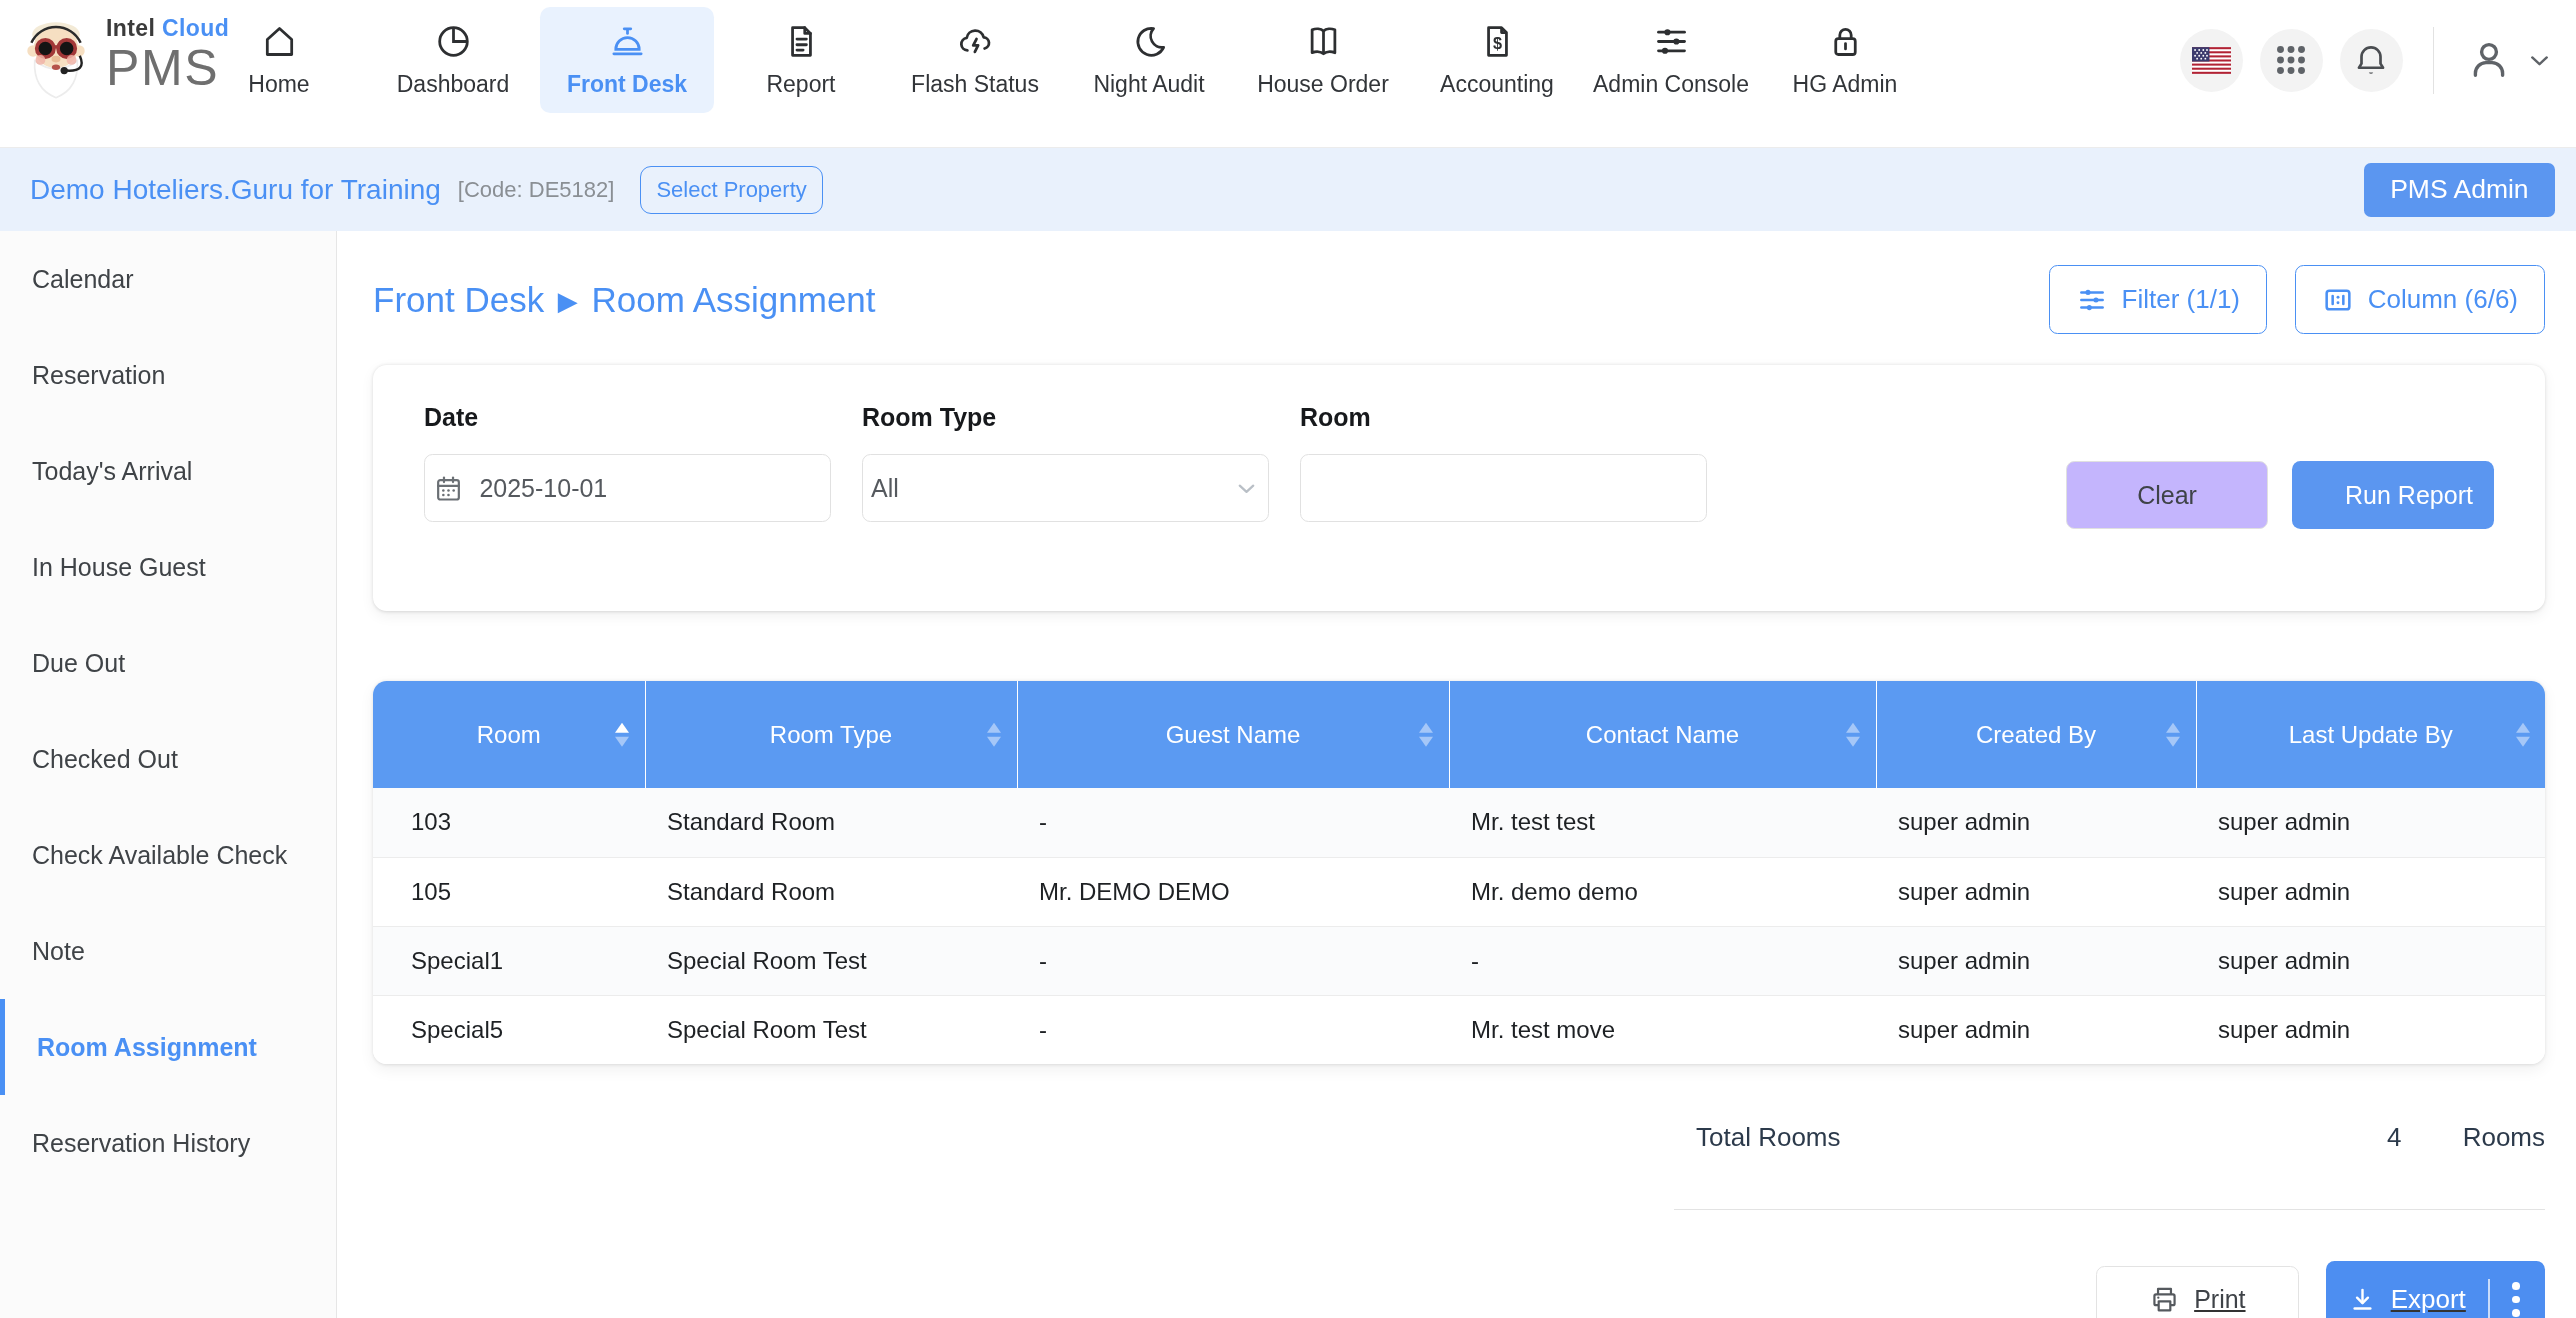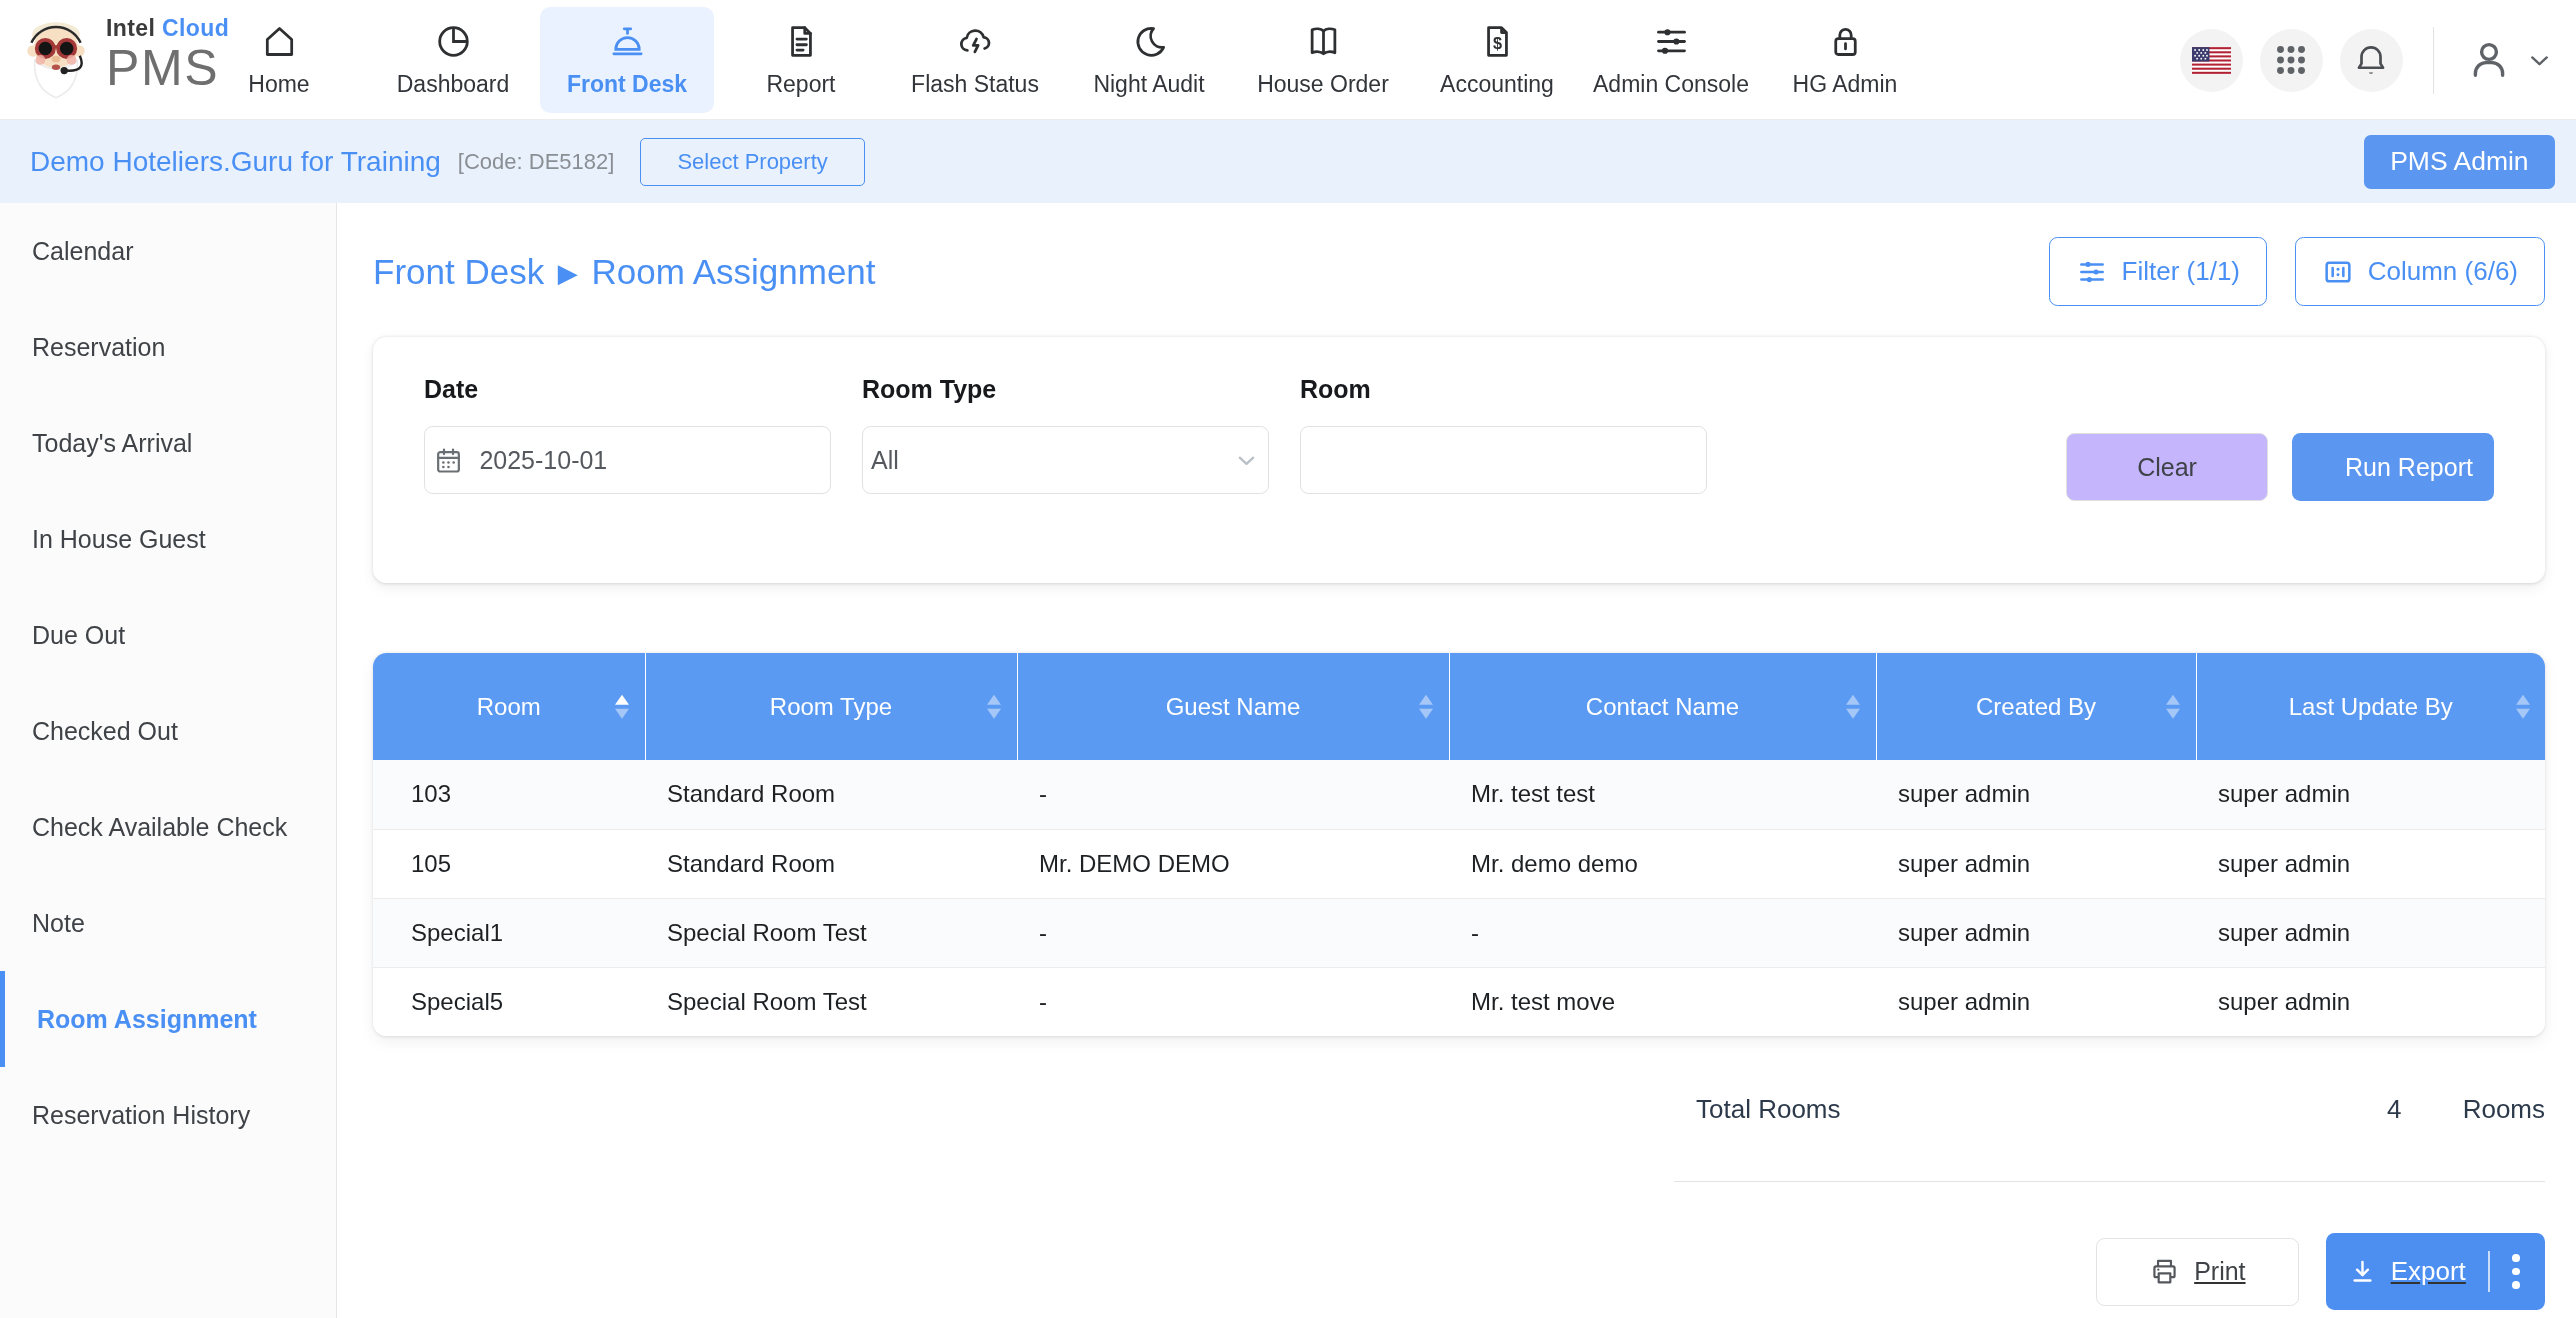--- a/index.html
+++ b/index.html
@@ -1,20 +1,20 @@
 <!DOCTYPE html>
 <html style="font-size:13.7px"><head>
 <meta charset="utf-8">
 <style>
   * { box-sizing: border-box; margin: 0; padding: 0; }
   html,body { width:2576px; height:1319px; overflow:hidden; background:#fff;
     font-family:"Liberation Sans", sans-serif; color:#333; }
 
   
-  .topbar { height:120px; background:#fff; border-bottom:0.9px solid #ececec; position:relative; }
+  .topbar { height:148px; background:#fff; border-bottom:0.9px solid #ececec; position:relative; }
   .logo { position:absolute; left:15.4px; top:6.8px; display:flex; align-items:center; }
   .logo-avatar { width:82px; height:96px; }
   .brand-text { margin-left:8.5px; }
   .brand-line1 { font-size:23px; font-weight:700; color:#3b3b3b; letter-spacing:0.4px; }
   .brand-line1 .cloud { color:#4a90f4; }
   .brand-line2 { font-size:50px; font-weight:400; color:#6f6f6f; line-height:1.05; letter-spacing:1.7px; }
 
   .nav { position:absolute; left:192px; top:0; height:120px; display:flex; align-items:center; }
   .nav-item { width:174px; height:106px; display:flex; flex-direction:column; align-items:center;
     justify-content:center; gap:10.2px; border-radius:10.2px; cursor:pointer; color:#2f3337; }
@@ -27,22 +27,22 @@
   .top-right { position:absolute; right:22px; top:0; height:120px; display:flex; align-items:center; gap:17px; }
   .circle-btn { width:63px; height:63px; border-radius:50%; background:#f3f3f3; display:flex;
     align-items:center; justify-content:center; cursor:pointer; }
   .tr-divider { width:0.9px; height:67px; background:#e2e2e2; margin:0 13.7px; }
   .user-cluster { display:flex; align-items:center; gap:12px; cursor:pointer; color:#5f6368; }
 
   
   .banner { height:83px; background:#e9f1fc; display:flex; align-items:center; position:relative; }
   .banner-name { margin-left:30px; font-size:28px; font-weight:500; color:#4a90f4; }
   .banner-code { margin-left:17px; font-size:22px; color:#8a8f94; }
-  .select-property { margin-left:26px; height:48px; padding:0 36px; border:1.7px solid #4a90f4;
-    border-radius:5px; background:transparent; color:#4a90f4; font-size:22px; font-weight:500;
+  .select-property { margin-left:26px; height:48px; padding:0 15px; border:1.7px solid #4a90f4;
+    border-radius:11px; background:transparent; color:#4a90f4; font-size:22px; font-weight:500;
     display:flex; align-items:center; cursor:pointer; }
   .pms-admin { position:absolute; right:21.4px; top:14.5px; height:54px; padding:0 26px; background:#5b96f0;
     border:none; border-radius:6.8px; color:#fff; font-size:26.5px; font-weight:500; display:flex;
     align-items:center; cursor:pointer; }
 
   
   .shell { display:flex; height:1116px; }
   .sidebar { width:337px; flex:none; background:#fbfbfb; border-right:0.9px solid #e6e6e6; }
   .side-item { height:96px; display:flex; align-items:center; padding-left:32px; font-size:25px;
     color:#3f4347; cursor:pointer; }

